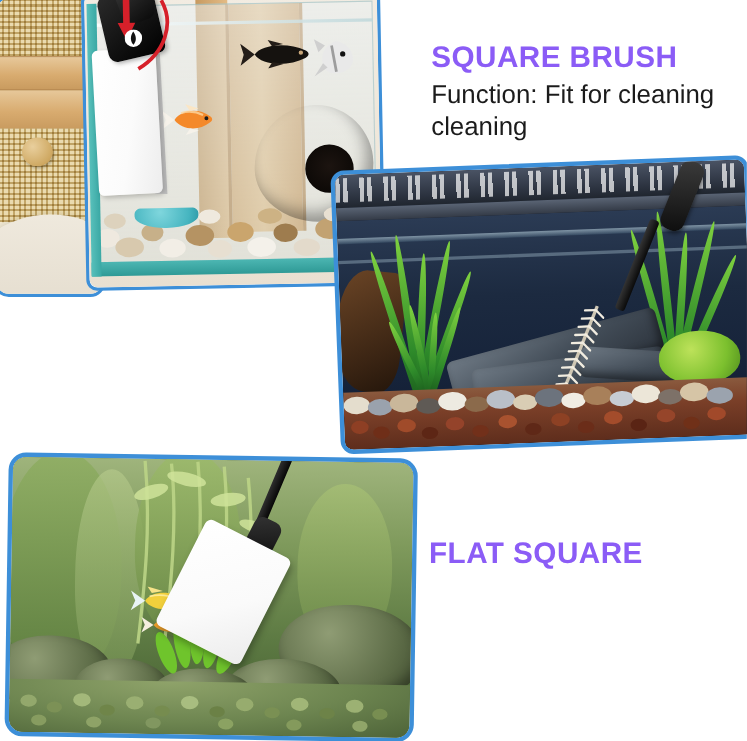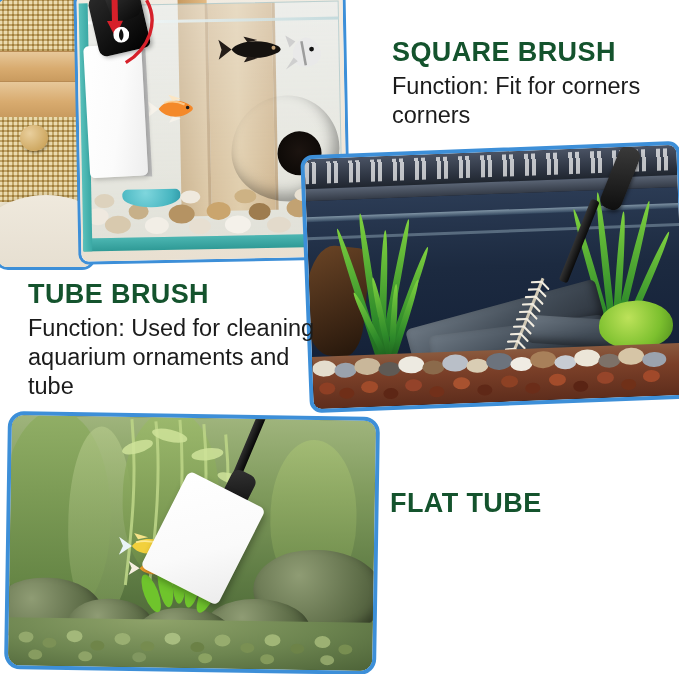--- a/index.html
+++ b/index.html
@@ -12,21 +12,21 @@
   }
   .stage{position:absolute;left:0;top:0;width:679px;height:674px;overflow:hidden;background:#fff;}
 
   
   .panel{position:absolute;overflow:hidden;background:#fff;}
   .panel .inner{position:absolute;left:0;top:0;right:0;bottom:0;overflow:hidden;}
 
   
   .textblock{position:absolute;}
   .heading{
-    font-size:27px;font-weight:bold;color:#14532d;letter-spacing:.4px;
+    font-size:27px;font-weight:bold;color:#8b5cf6;letter-spacing:.4px;
     line-height:32px;white-space:nowrap;
   }
   .body{
     font-size:23.5px;color:#1b1b1b;line-height:29px;font-weight:normal;
     margin-top:4px;
   }
 
   
   #rattan{
     left:-6px;top:-4px;width:96px;height:268px;
@@ -292,21 +292,21 @@
       </svg>
       <svg style="position:absolute;left:36px;top:32px;width:16px;height:16px;" viewBox="0 0 16 16">
         <circle cx="8" cy="8" r="8" fill="#ffffff"></circle>
         <path d="M8 2 C5 6 5 11 8 14 C11 11 11 6 8 2 Z" fill="#111"></path>
       </svg>
     </div>
   </div>
 
   <div class="textblock" style="left:392px;top:36px;width:262px;">
     <div class="heading">SQUARE BRUSH</div>
-    <div class="body">Function: Fit for corners corners</div>
+    <div class="body">Function: Fit for cleaning cleaning</div>
   </div>
 
   <div class="panel" id="tube">
     <div class="inner">
       <div class="tankwater"></div>
       <div class="tubeWaterline"></div>
       <div class="tubeWaterline2"></div>
       <div class="hoodbar">
         <div class="vents"></div>
       </div>
@@ -400,24 +400,20 @@
         <div class="st" style="left:212px;top:34px;width:15px;height:11px;background:#6b2d19"></div>
         <div class="st" style="left:236px;top:26px;width:17px;height:12px;background:#a34c2b"></div>
         <div class="st" style="left:260px;top:34px;width:15px;height:11px;background:#5a2414"></div>
         <div class="st" style="left:284px;top:26px;width:17px;height:12px;background:#96452a"></div>
         <div class="st" style="left:308px;top:34px;width:15px;height:11px;background:#703018"></div>
         <div class="st" style="left:330px;top:26px;width:17px;height:12px;background:#a1492a"></div>
       </div>
     </div>
   </div>
 
-  <div class="textblock" style="left:28px;top:278px;width:290px;">
-    <div class="heading">TUBE BRUSH</div>
-    <div class="body">Function: Used for cleaning aquarium ornaments and tube</div>
-  </div>
 
   <div class="panel" id="flat">
     <div class="inner">
       <div class="greenwater"></div>
 
       <div class="hazeplant" style="left:-10px;top:-6px;width:110px;height:210px;background:linear-gradient(180deg,#8fae62,#5f8040);"></div>
       <div class="hazeplant" style="left:58px;top:10px;width:64px;height:190px;background:linear-gradient(180deg,#b8cc8d,#7d9a58);opacity:.6;"></div>
       <div class="hazeplant" style="left:112px;top:-8px;width:96px;height:170px;background:linear-gradient(180deg,#9dbb6b,#6b8a46);"></div>
       <div class="hazeplant" style="right:18px;top:20px;width:86px;height:150px;background:linear-gradient(180deg,#a7c075,#6f8d4a);opacity:.75;"></div>
 
@@ -499,16 +495,16 @@
         <div class="pebdot" style="left:70px;top:33px;width:14px;height:10px;background:#8ea367"></div>
         <div class="pebdot" style="left:124px;top:33px;width:14px;height:10px;background:#819760"></div>
         <div class="pebdot" style="left:190px;top:33px;width:14px;height:10px;background:#8ba262"></div>
         <div class="pebdot" style="left:252px;top:33px;width:14px;height:10px;background:#849a5c"></div>
         <div class="pebdot" style="left:312px;top:33px;width:14px;height:10px;background:#90a569"></div>
       </div>
     </div>
   </div>
 
   <div class="textblock" style="left:390px;top:487px;width:270px;">
-    <div class="heading">FLAT TUBE</div>
+    <div class="heading">FLAT SQUARE</div>
   </div>
 
 </div>
 
 </body></html>

